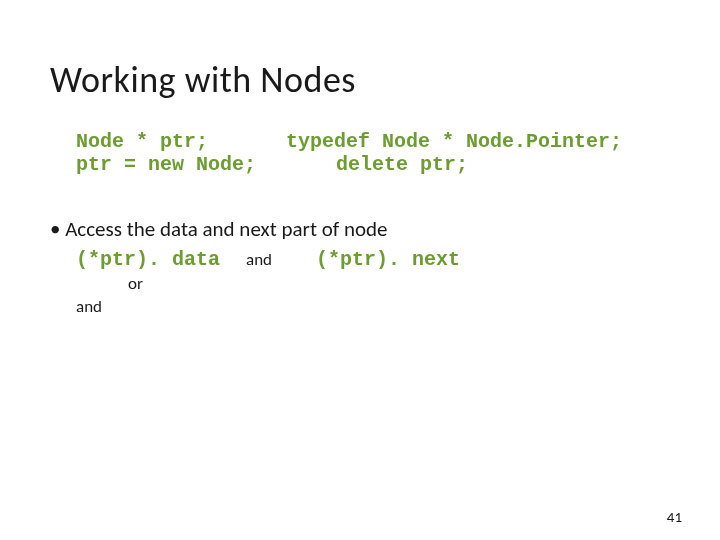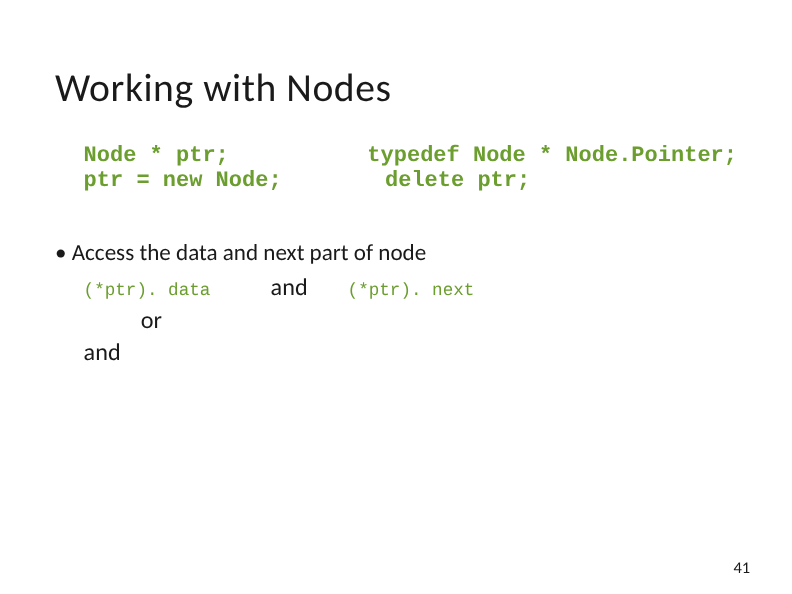--- a/index.html
+++ b/index.html
@@ -36,46 +36,44 @@
     font-family: "Courier New", Courier, monospace;
     font-weight: bold;
     color: #6b9e2f;
     font-size: 20px;
     white-space: pre;
   }
   .inline-group {
     display: flex;
     align-items: flex-start;
     margin-left: 26px;
-    gap: 14px;
   }
   .col-left {
     width: 210px;
   }
   .col-right {
     flex: 1;
-    margin-left: 40px;
   }
   .access-block {
     margin-left: 26px;
     font-size: 21px;
     line-height: 1.35;
   }
   .access-line {
     display: flex;
     align-items: baseline;
   }
   .slot-code {
     font-family: "Courier New", Courier, monospace;
-    font-weight: normal;
+    font-weight: bold;
     color: #6b9e2f;
-    font-size: 16px;
+    font-size: 20px;
   }
   .word {
-    font-size: 22px;
+    font-size: 17px;
     color: #1a1a1a;
   }
   .page-num {
     position: absolute;
     right: 38px;
     bottom: 14px;
     font-size: 15px;
     color: #1a1a1a;
   }
 </style>

